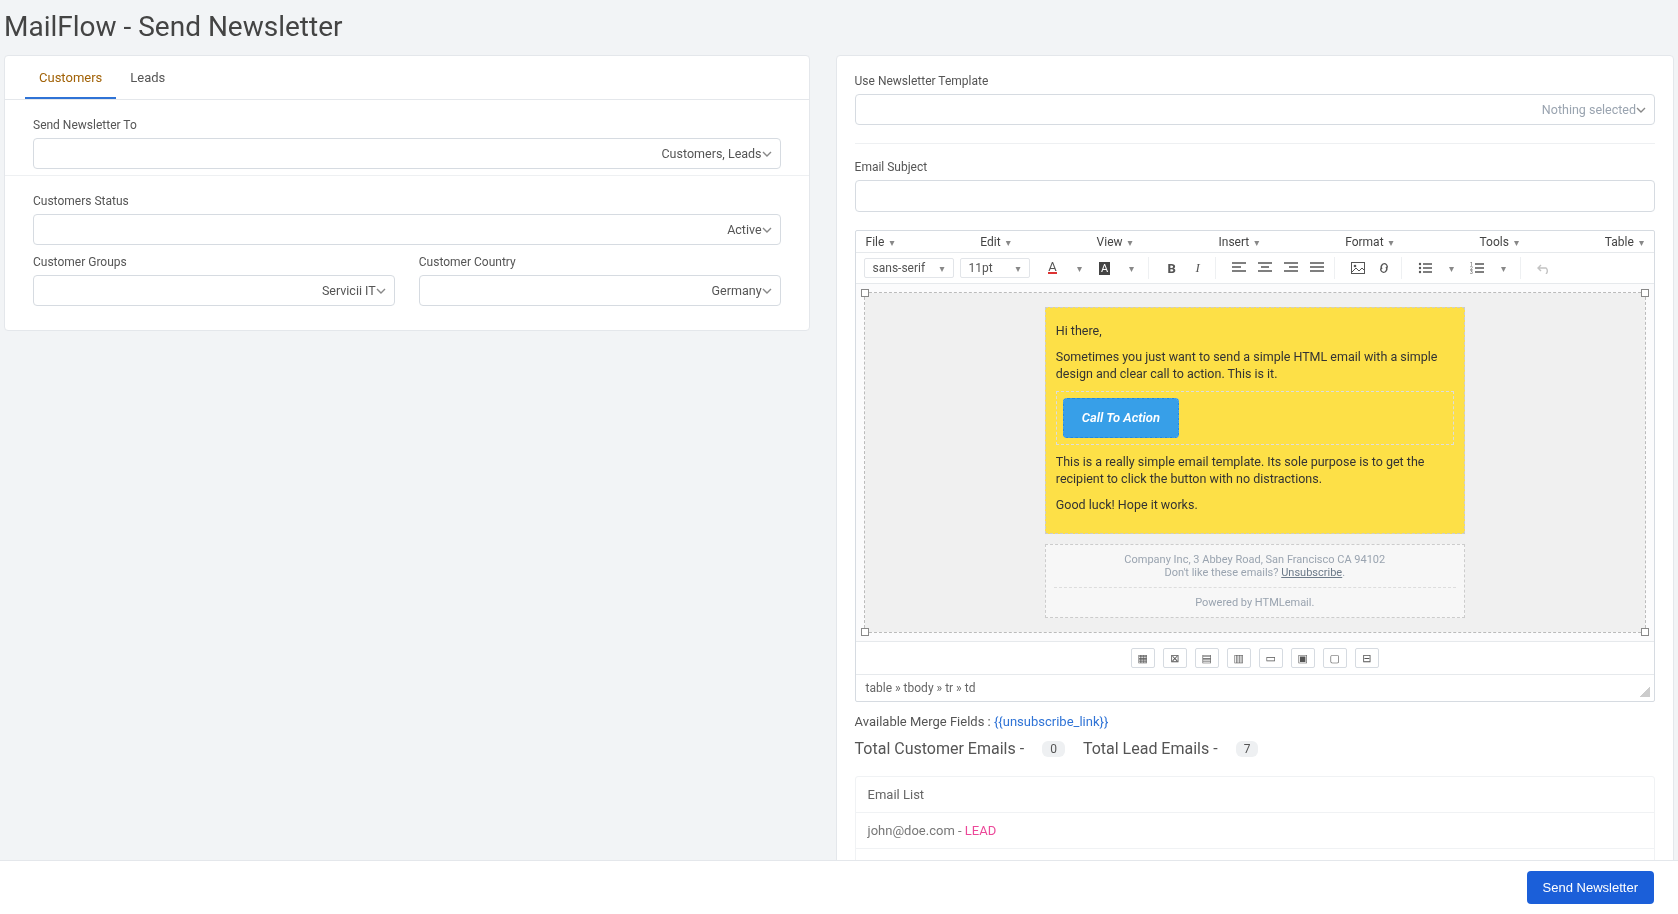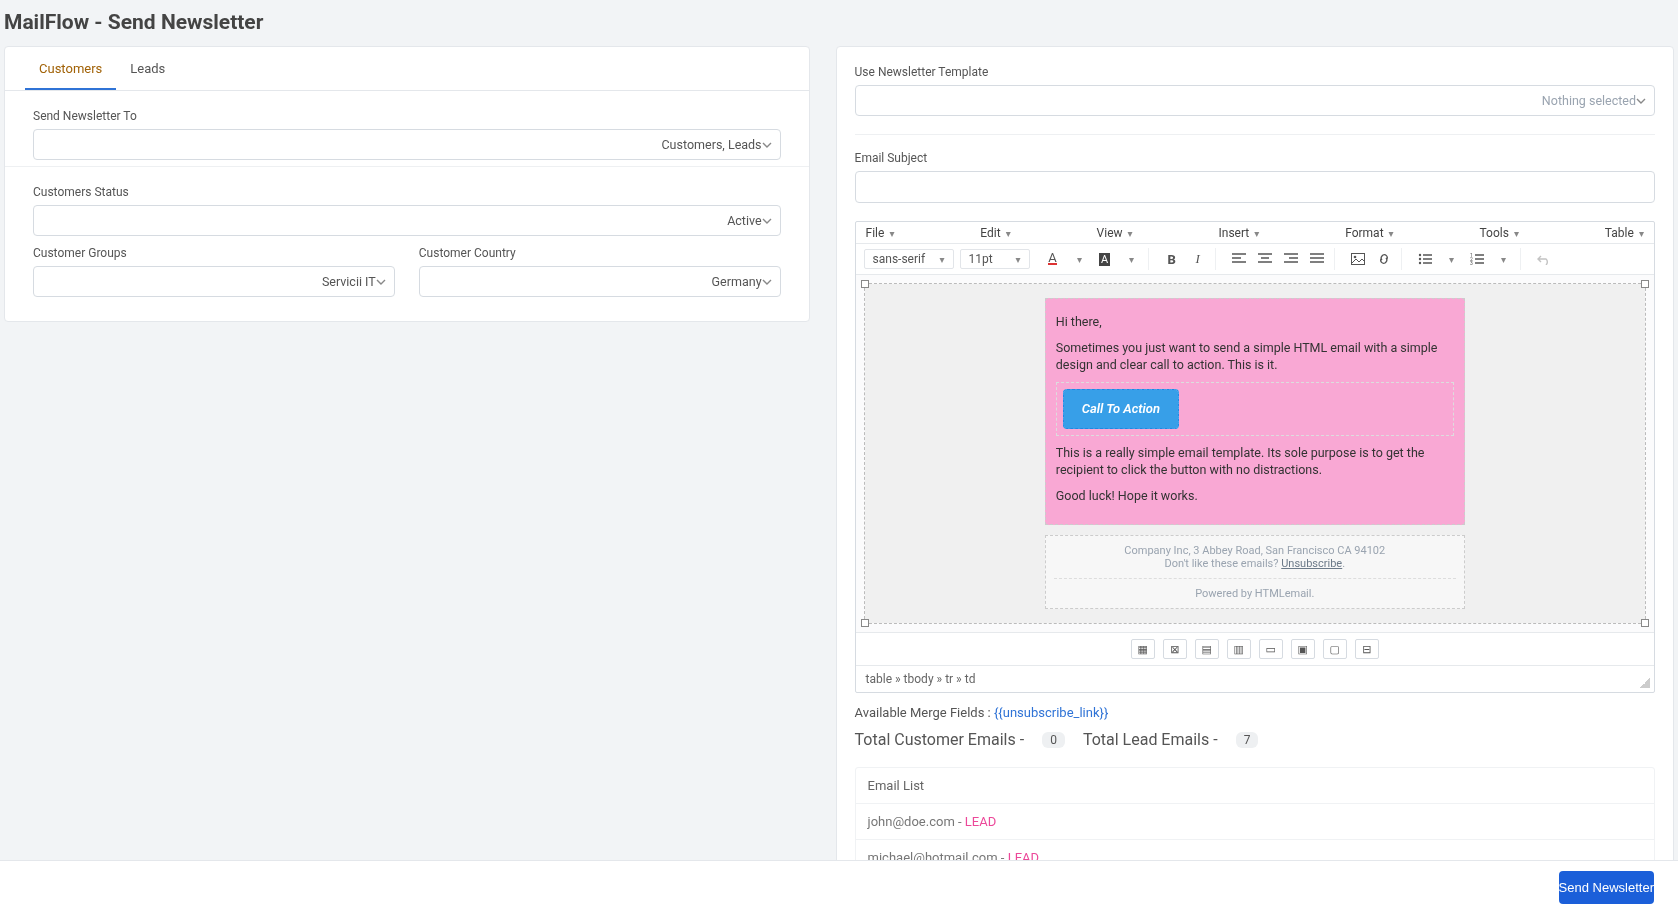--- a/index.html
+++ b/index.html
@@ -1,17 +1,17 @@
 <!DOCTYPE html>
 <html><head>
 <meta charset="utf-8">
 <style>
 * { box-sizing: border-box; margin: 0; padding: 0; }
 body { font-family: -apple-system, BlinkMacSystemFont, "Segoe UI", Roboto, Helvetica, Arial, sans-serif; background: #f2f4f6; color: #333; font-size: 13px; }
-.page-title { font-size: 21px; color: #444; padding: 10px 4px 12px; font-weight: 700; }
+.page-title { font-size: 28px; color: #444; padding: 10px 4px 12px; font-weight: 400; }
 .layout { display: flex; gap: 26px; padding: 0 4px 90px; }
 .col-left { width: 49%; }
 .col-right { width: 51%; }
 .panel { background: #fff; border: 1px solid #e4e7eb; border-radius: 4px; }
 .tabs { display: flex; border-bottom: 1px solid #e4e7eb; padding: 0 20px; }
 .tab { padding: 14px 14px 12px; font-size: 13px; color: #555; cursor: pointer; border-bottom: 2px solid transparent; }
 .tab.active { color: #a16207; border-bottom-color: #2f73d6; }
 .section { padding: 18px 28px 6px; }
 .section.divider { border-bottom: 1px solid #eef0f2; }
 .row2 { display: flex; gap: 24px; }
@@ -35,21 +35,21 @@
 .tbtn { width: 22px; height: 22px; display: flex; align-items: center; justify-content: center; color: #555; cursor: pointer; border-radius: 2px; }
 .fontname, .fontsize { border: 1px solid #e2e5e9; border-radius: 2px; padding: 2px 8px; min-width: 90px; font-size: 12px; color: #555; display: flex; align-items: center; justify-content: space-between; cursor: pointer; }
 .fontsize { min-width: 70px; }
 
 .canvas { background: #fbfbfc; padding: 8px; position: relative; }
 .sel-out { border: 1px dashed #bbb; padding: 0; position: relative; }
 .handle { position:absolute; width:8px; height:8px; background:#fff; border:1px solid #888; }
 .h-tl{top:-4px;left:-4px}.h-tr{top:-4px;right:-4px}.h-bl{bottom:-4px;left:-4px}.h-br{bottom:-4px;right:-4px}
 .email-wrap { background: #f0f0f0; padding: 14px 12px; }
 .email-card { max-width: 420px; margin: 0 auto; }
-.email-body { background:#f9a8d4; border:1px dashed #ccc; padding: 10px 10px 12px; font-size: 12.5px; color:#333; line-height:1.4; }
+.email-body { background:#fde047; border:1px dashed #ccc; padding: 10px 10px 12px; font-size: 12.5px; color:#333; line-height:1.4; }
 .email-body p { margin: 4px 0 8px; }
 .cta { display:inline-block; background:#379FE8; color:#fff; padding:10px 18px; border-radius:4px; font-weight:600; font-size:13px; border:1px dashed rgba(255,255,255,.7); outline:1px dashed #1e88e5; outline-offset:-1px;font-style:italic; }
 .email-footer { border:1px dashed #ccc; background:#f7f7f7; padding: 8px; text-align:center; font-size: 11px; color:#9aa4b0; margin-top:10px;}
 .email-footer a { color:#6c7a89; text-decoration: underline; }
 
 .tabletools { display:flex; justify-content:center; gap:8px; padding:6px; border-top:1px solid #e6e9ec; }
 .ttbtn { width:24px; height:20px; border:1px solid #d6dbe1; border-radius:2px; display:flex; align-items:center; justify-content:center; cursor:pointer; font-size:11px; color:#555;}
 .pathbar { padding: 6px 10px; font-size: 12px; color:#666; border-top:1px solid #e6e9ec; position:relative;}
 .resize-grip { position:absolute; right:4px; bottom:4px; width:10px; height:10px; background:linear-gradient(135deg, transparent 50%, #ccc 50%);}
 
@@ -58,21 +58,21 @@
 .totals { display:flex; gap:18px; align-items:center; margin-top:10px; font-size:16px; color:#555;}
 .badge { background:#eef0f2; color:#555; border-radius:6px; padding:1px 8px; font-size:12px; }
 
 .emaillist { margin-top:18px; border:1px solid #f0f2f4; border-radius:3px; }
 .listhead { padding:10px 12px; color:#666; font-size:13px; border-bottom:1px solid #f0f2f4;}
 .listrow { padding:10px 12px; color:#777; font-size:13px; border-bottom:1px solid #f0f2f4;}
 .listrow .eaddr { color:#777;}
 .listrow .etype { color:#ec4899;}
 
 .footerbar { position:fixed; left:0; right:0; bottom:0; background:#fff; border-top:1px solid #e4e7eb; padding:10px 24px; display:flex; justify-content:flex-end;}
-.primary-btn { background:#1b5fd9; color:#fff; border:0; border-radius:4px; padding:9px 0; font-size:13px; cursor:pointer; font-weight:500;}
+.primary-btn { background:#1b5fd9; color:#fff; border:0; border-radius:4px; padding:9px 16px; font-size:13px; cursor:pointer; font-weight:500;}
 
 svg { display:block; }
 .caret::after { content:"▾"; font-size:10px; color:#888; margin-left:2px;}
 .chev svg { width:10px; height:10px; }
 </style>
 </head>
 <body>
 
 <div class="page-title">MailFlow - Send Newsletter</div>
 

